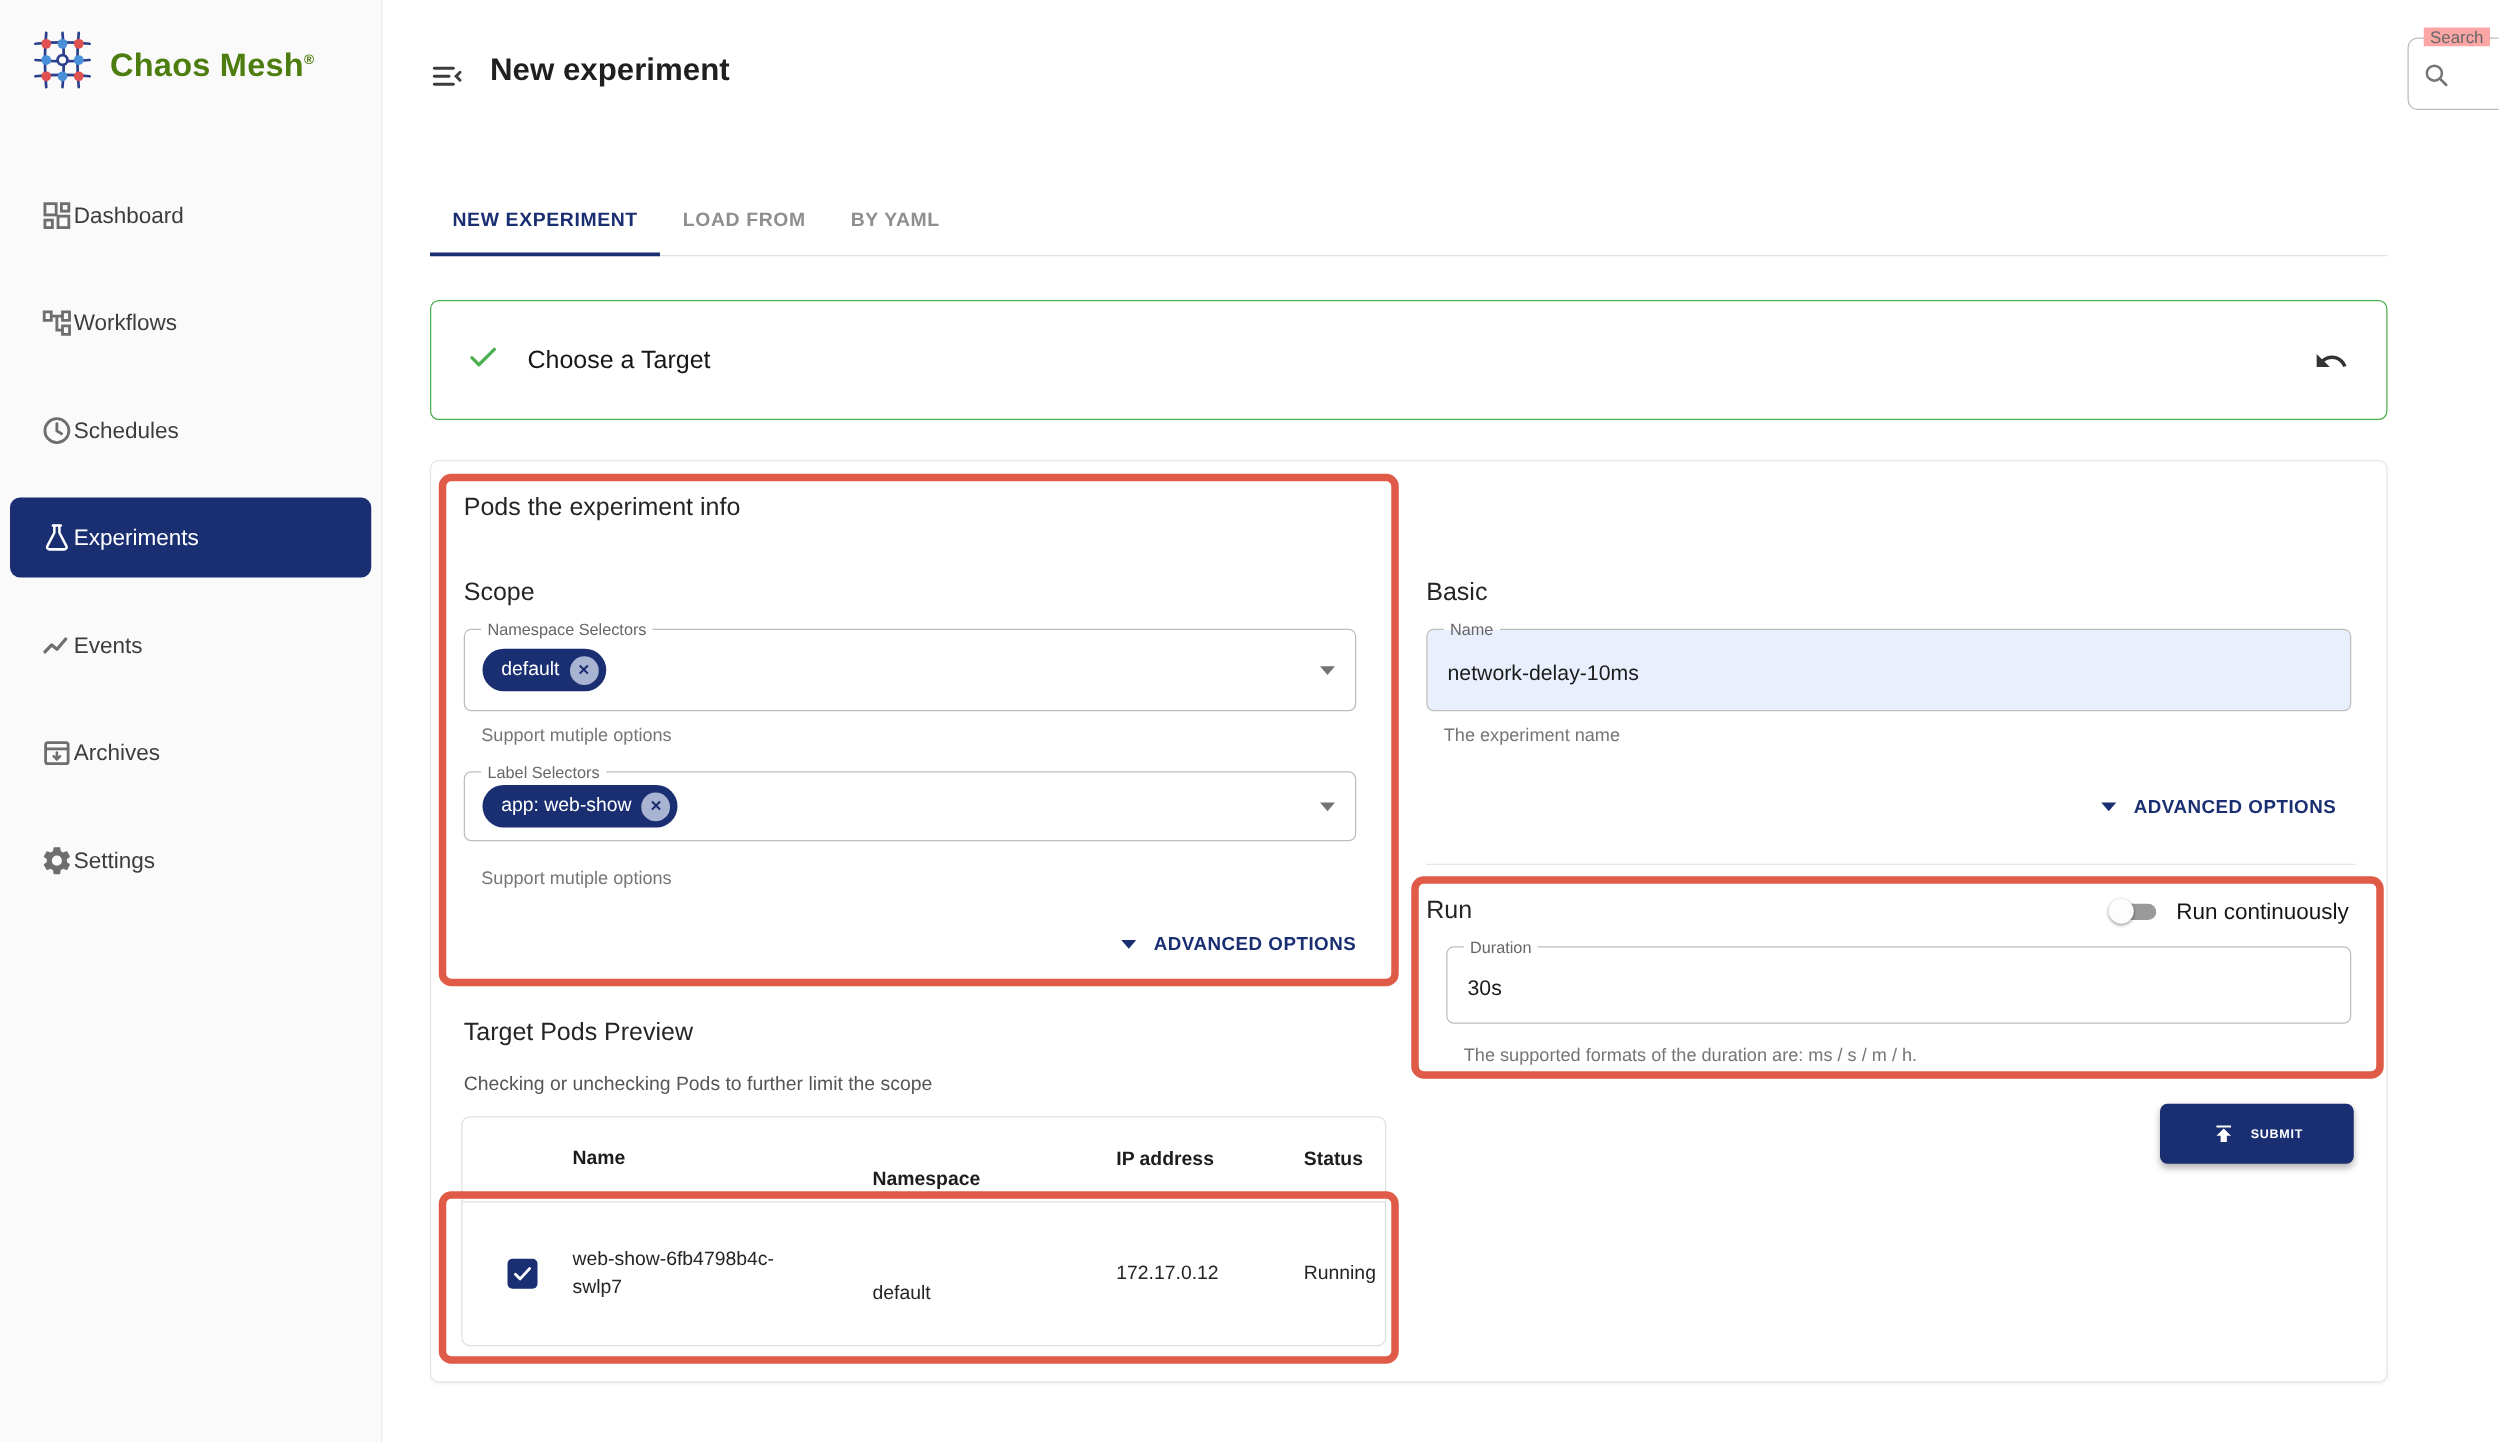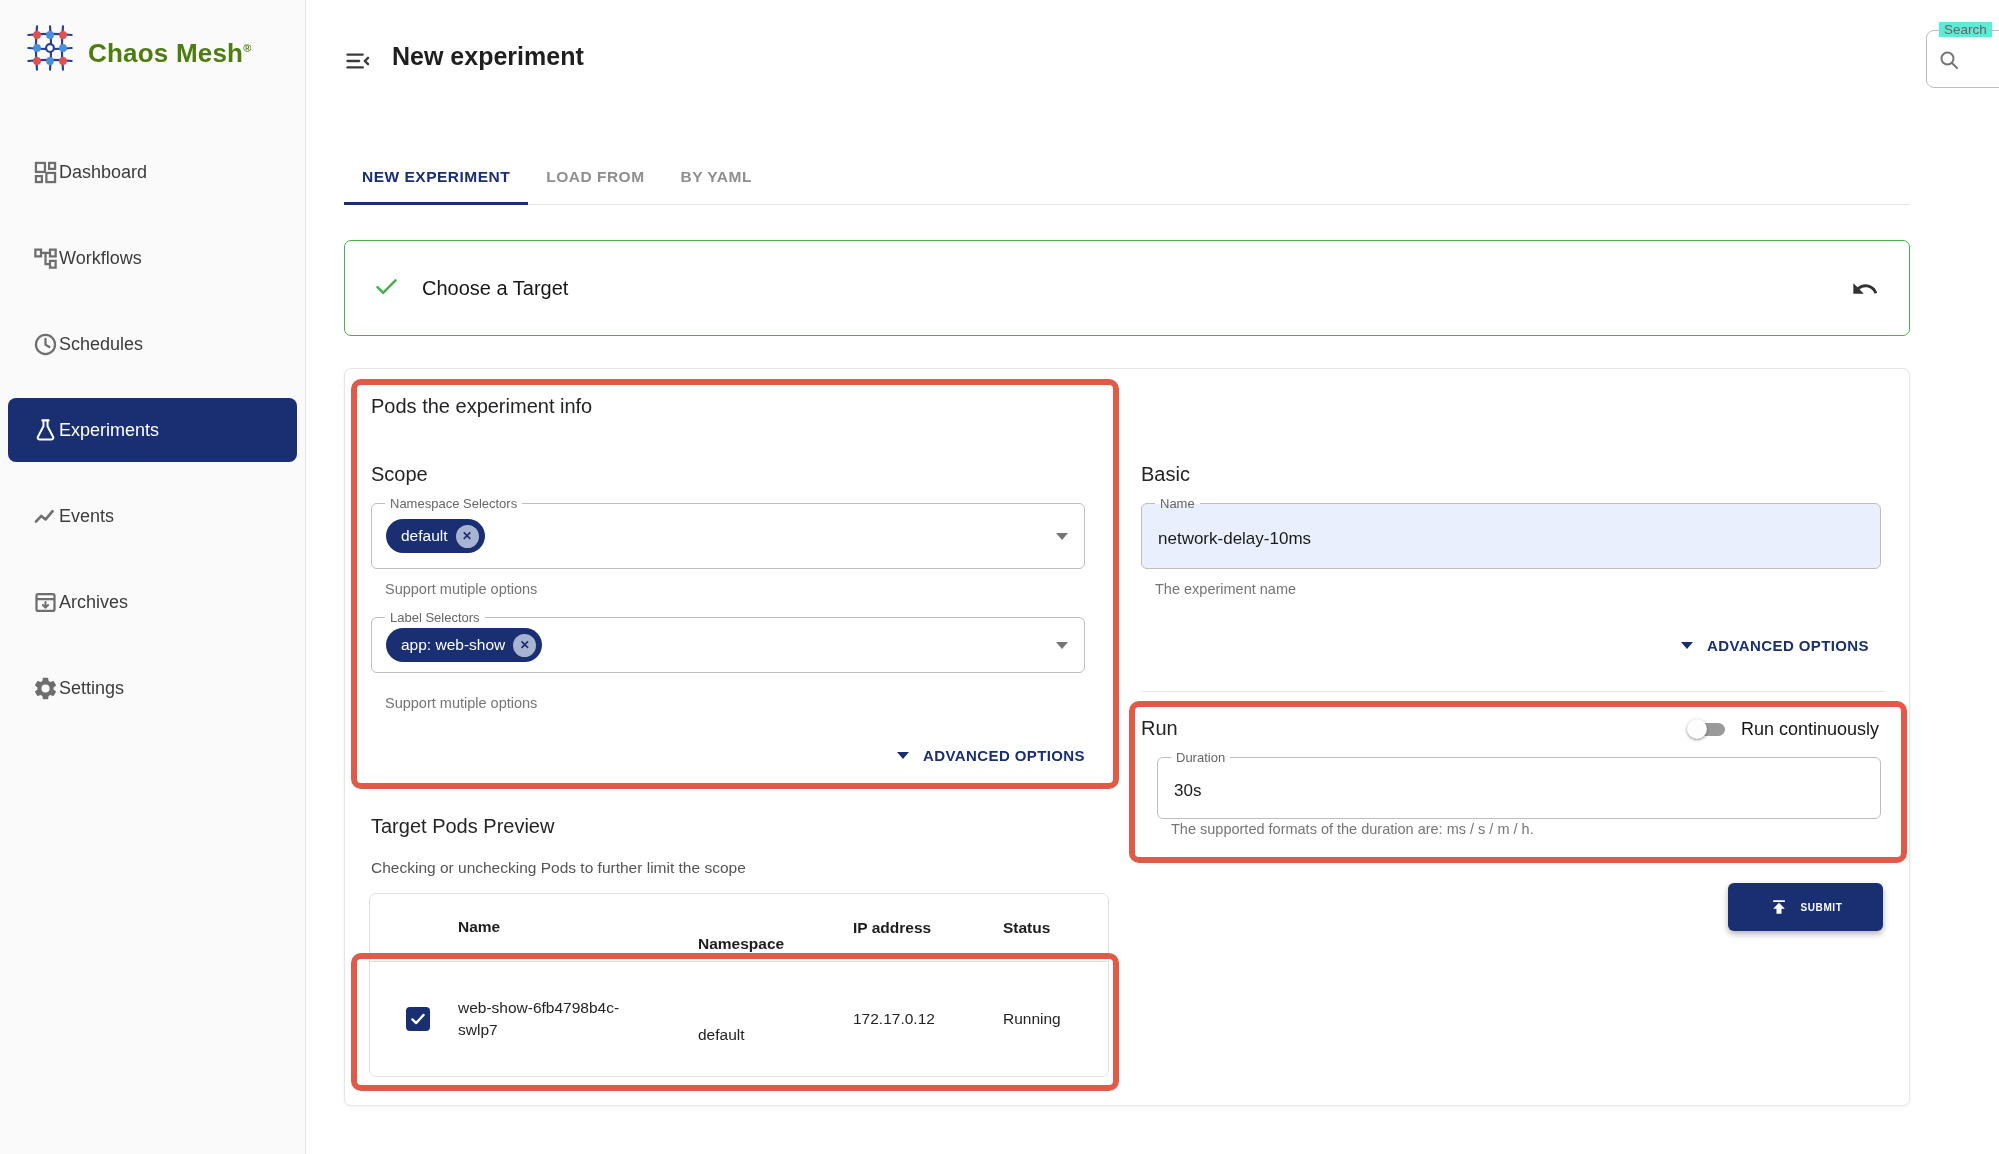--- a/index.html
+++ b/index.html
@@ -19,21 +19,21 @@
   .nav-item .nav-label { font-size:18px; color:#3c3c3c; }
   .nav-item.active { background:#1a2e72; color:#fff; }
   .nav-item.active .nav-label { color:#fff; }
   .nav-ic { width:27px; height:27px; flex:0 0 27px; }
 
   
   .menu-open-btn { position:absolute; left:344px; top:47px; width:28px; height:28px; cursor:pointer; }
   .page-title { position:absolute; left:392px; top:42px; font-size:25px; font-weight:600; color:#1f1f1f; }
   .search-box { position:absolute; left:1926px; top:30px; width:120px; height:58px;
                 border:1px solid #bdbdbd; border-radius:8px; }
-  .search-box .legend { position:absolute; top:-9px; left:12px; background:#5eead4; padding:0 5px;
+  .search-box .legend { position:absolute; top:-9px; left:12px; background:#fca5a5; padding:0 5px;
                         font-size:13.5px; color:#666; }
   .search-box svg { position:absolute; left:10px; top:17px; }
 
   
   .tabbar { position:absolute; left:344px; top:150px; width:1566px; height:55px;
             border-bottom:1px solid #e3e3e3; display:flex; }
   .tab { position:relative; display:flex; align-items:center; padding:0 18px; font-size:15.5px;
          font-weight:700; letter-spacing:.5px; color:#8e8e8e; cursor:pointer; }
   .tab.active { color:#1a2e72; }
   .tab.active::after { content:""; position:absolute; left:0; right:0; bottom:-1px; height:3px; background:#1a2e72; }
@@ -91,21 +91,21 @@
 
   
   .pods-desc { position:absolute; font-size:15.5px; color:#555; }
   .pods-table { position:absolute; border:1px solid #e0e0e0; border-radius:7px; background:#fff; overflow:hidden; }
   .t-row { display:flex; align-items:center; }
   .t-head { height:68px; border-bottom:1px solid #e0e0e0; font-weight:700; font-size:15.5px; color:#1d1d1d; }
   .t-body { height:114px; font-size:15.5px; color:#242424; }
   .c-check { width:88px; padding-left:36px; }
   .c-name { width:240px; padding-right:60px; line-height:1.45; overflow-wrap:break-word; }
   .c-ns { width:155px;margin-top:32px; }
-  .c-ip { width:150px; }
+  .c-ip { width:150px;margin-left:40px; }
   .c-status { flex:1; }
   .checkbox { width:24px; height:24px; border-radius:4px; background:#1a2e72; display:flex;
               align-items:center; justify-content:center; cursor:pointer; }
 
   
   .submit-btn { position:absolute; display:flex; align-items:center; justify-content:center; gap:12px;
                 background:#1a2e72; color:#fff; border:none; border-radius:6px;
                 box-shadow:0 3px 6px rgba(0,0,0,.3); cursor:pointer;
                 font-family:"Liberation Sans", sans-serif; font-size:10px; font-weight:700; letter-spacing:.6px; }
 
@@ -329,21 +329,21 @@
         <span class="track"></span>
         <span class="thumb"></span>
       </span>
       <span class="toggle-label">Run continuously</span>
     </div>
 
     <div class="field" style="left:812px; top:388px; width:724px; height:62px;">
       <span class="legend">Duration</span>
       <input class="txt-input" value="30s" style="">
     </div>
-    <div class="helper" style="left:826px; top:452px;">The supported formats of the duration are: ms / s / m / h.</div>
+    <div class="helper" style="left:826px; top:468px;">The supported formats of the duration are: ms / s / m / h.</div>
 
     <button class="submit-btn" style="right:26px; top:514px; width:155px; height:48px;">
       <svg width="20" height="20" viewBox="0 0 24 24">
         <path fill="#fff" d="M5 4h14v2H5zm7 3l-7 7h4v6h6v-6h4z"></path>
       </svg>
       <span>SUBMIT</span>
     </button>
 
   </div>
 </div>

